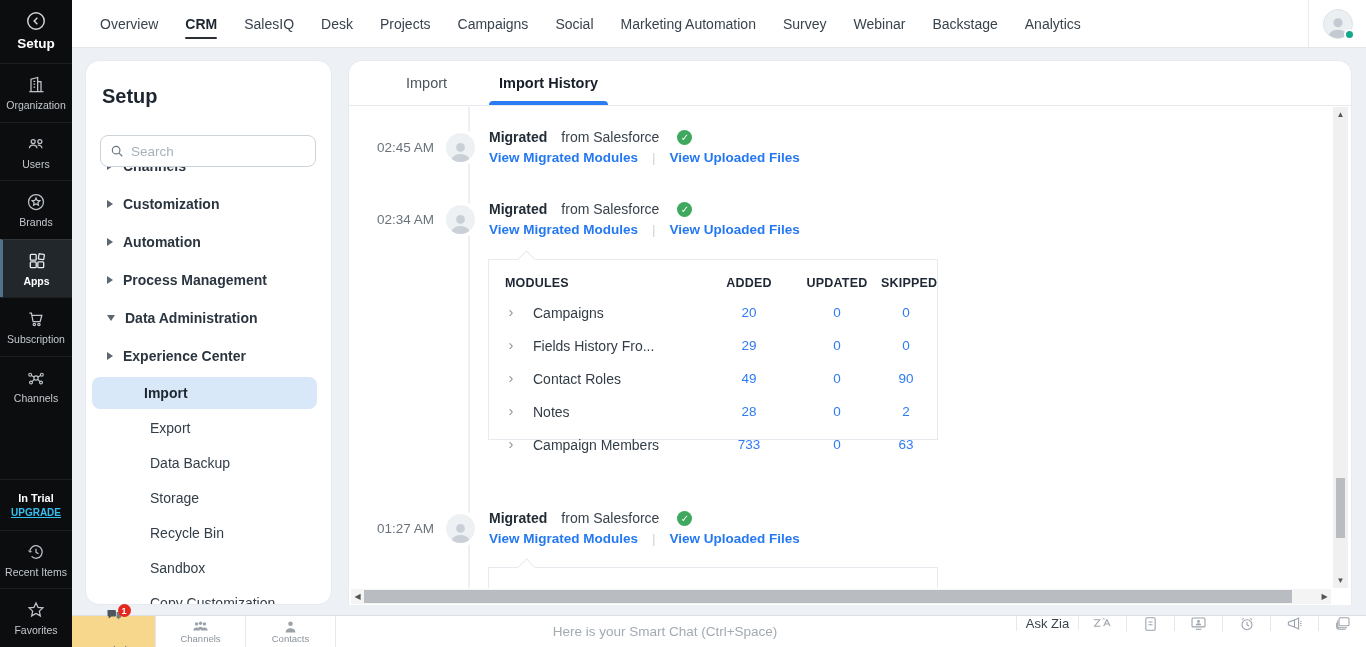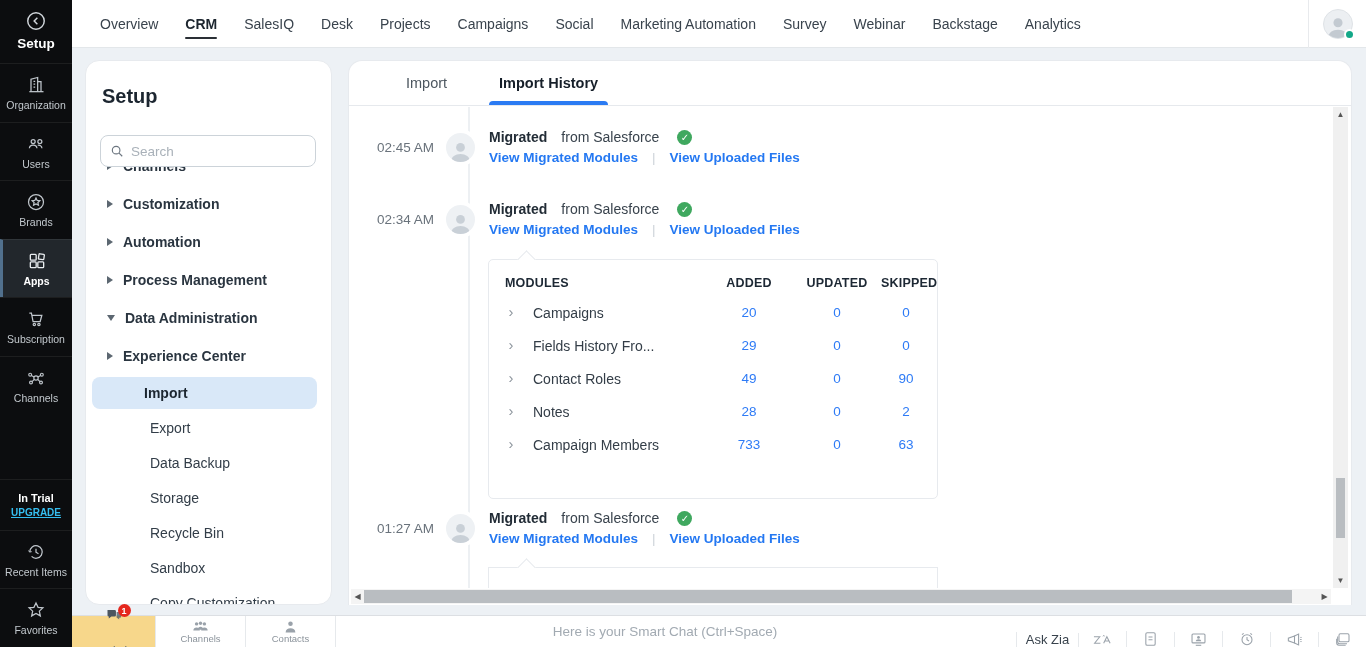--- a/index.html
+++ b/index.html
@@ -57,21 +57,21 @@
   .e-time { width:85px; text-align:right; font-size:13.5px; color:#6a737c; flex:0 0 85px; }
   .e-avatar { width:29px; height:29px; border-radius:50%; background:#eef1f4; margin:0 14px 0 12px; flex:0 0 29px; box-shadow:0 0 0 4px #fff; overflow:hidden; display:flex; align-items:flex-end; justify-content:center; }
   .e-body { display:flex; flex-direction:column; gap:5px; }
   .e-title { font-size:14px; color:#39434d; display:flex; align-items:center; gap:14px; }
   .e-title b { color:#222c36; }
   .check-badge { width:15px; height:15px; border-radius:50%; background:#3fa85f; color:#fff; font-size:10px; display:inline-flex; align-items:center; justify-content:center; margin-left:4px; }
   .e-links { font-size:13.5px; display:flex; align-items:center; gap:14px; }
   .e-links a { color:#2478f2; cursor:pointer; text-decoration:none; font-weight:bold; }
   .lnk-sep { color:#ccd2d8; }
 
-  .mtable { position:absolute; left:139px; top:152px; width:450px; height:240px; background:#fff; border:1px solid #e7eaee; border-radius:5px; }
+  .mtable { position:absolute; left:139px; top:152px; width:450px; height:181px; background:#fff; border:1px solid #e7eaee; border-radius:0; }
   .caret { position:absolute; width:13px; height:13px; background:#fff; border-left:1px solid #e7eaee; border-top:1px solid #e7eaee; transform:rotate(45deg); z-index:2; }
   .t-head, .t-row { display:grid; grid-template-columns:44px 172px 88px 88px 50px; align-items:center; }
   .t-head { padding:16px 0 6px; }
   .t-head span { font-size:12.5px; font-weight:bold; color:#1d2834; letter-spacing:0.2px; }
   .t-head .h-mod { grid-column:1 / span 2; padding-left:16px; }
   .t-head .h-num { text-align:center; }
   .t-row { height:33px; }
   .t-chev { color:#8d959d; font-size:15px; text-align:center; line-height:1; padding-bottom:2px; cursor:pointer; }
   .t-mod { font-size:14px; color:#333d47; cursor:pointer; }
   .t-num { text-align:center; font-size:13.5px; color:#2e7bf6; cursor:pointer; }
@@ -90,21 +90,21 @@
   
   .chatbar { position:absolute; left:72px; right:0; bottom:0; height:32px; background:#fff; border-top:1px solid #dcdfe3; display:flex; align-items:stretch; z-index:25; }
   .cb-cell { display:flex; flex-direction:column; align-items:center; justify-content:center; gap:0px; padding:2px 0 1px; width:90px; border-right:1px solid #e6e9ec; cursor:pointer; }
   .cb-cell .cb-lbl { font-size:9.5px; color:#8b939b; line-height:1.1; }
   .cb-cell.yellow { background:#f7d78b; width:84px; }
   .cb-cell.yellow .cb-lbl { color:#4c565f;margin-top:24px; }
   .cb-iconwrap { position:relative; height:15px; display:flex; align-items:center; }
   .cb-badge { position:absolute; top:-4px; right:-9px; min-width:13px; height:13px; border-radius:7px; background:#e5271d; color:#fff; font-size:9px; font-weight:bold; display:flex; align-items:center; justify-content:center; padding:0 2px; }
   .chatinput { flex:1; border:none; outline:none; font-size:13.5px; padding:0 14px; color:#0f766e; font-family:"Liberation Sans",sans-serif; background:#fff;text-align:center; }
   .chatinput::placeholder { color:#a2aab2; }
-  .cb-right { display:flex; align-items:flex-end;padding-left:22px; }
+  .cb-right { display:flex; align-items:flex-start;padding-left:22px; }
   .cb-icell { width:48px; display:flex; align-items:center; justify-content:center; border-left:1px solid #e6e9ec; cursor:pointer; }
   .cb-askzia { width:62px; font-size:13px; color:#39434d; }
 </style>
 </head>
 <body>
 
 <div class="rail">
   <div class="rail-header">
     <span>
       <svg width="22" height="22" viewBox="0 0 24 24" fill="none" stroke="#cfd4d9" stroke-width="1.6">

